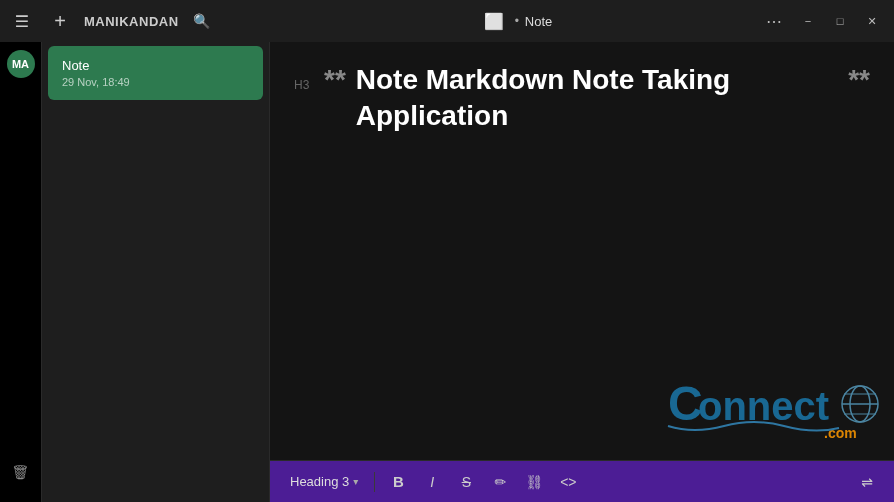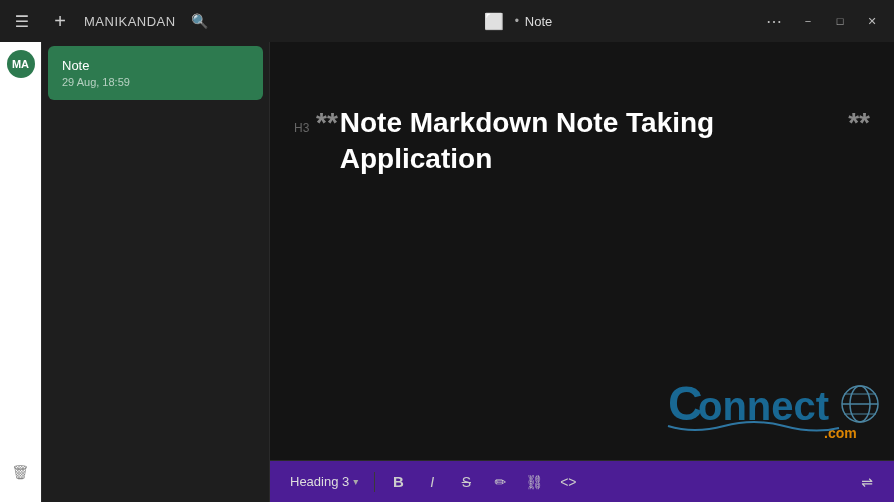--- a/index.html
+++ b/index.html
@@ -53,21 +53,21 @@
       color: #ccc;
       font-size: 14px;
       background: transparent;
       border: none;
     }
     .hamburger-icon { font-size: 16px; }
     .plus-icon { font-size: 20px; font-weight: 300; }
     .username-label {
       color: #ccc;
       font-size: 13px;
-      font-weight: 400;
+      font-weight: 700;
       letter-spacing: 0.5px;
     }
     .search-icon { font-size: 14px; }
     .layout-icon { font-size: 16px; }
     .dot-bullet { color: #aaa; font-size: 12px; }
     .note-title-header { color: #ddd; font-size: 13px; }
     .window-controls {
       display: flex;
       gap: 4px;
     }
@@ -89,21 +89,21 @@
     
     .main-layout {
       display: flex;
       flex: 1;
       overflow: hidden;
     }
 
     
     .sidebar-narrow {
       width: 42px;
-      background: #ffffff;
+      background: #000000;
       display: flex;
       flex-direction: column;
       align-items: center;
       padding: 8px 0;
       flex-shrink: 0;
       border-right: 1px solid #2a2a2a;
       gap: 39px;
     }
     .avatar {
       width: 28px;
@@ -166,22 +166,21 @@
     }
     .editor-content {
       flex: 1;
       padding: 20px 24px;
       overflow-y: auto;
       position: relative;
     }
     .editor-line {
       display: flex;
       align-items: baseline;
-      gap: 2px;
-      margin-top: 43px;
+      gap: 10px;
     }
     .h3-label {
       color: #666;
       font-size: 12px;
       font-weight: 500;
       min-width: 20px;
       flex-shrink: 0;
     }
     .editor-heading {
       color: #ffffff;
@@ -304,21 +303,21 @@
     <div class="sidebar-narrow-bottom">
       <button class="icon-btn">
         <span class="trash-icon">🗑</span>
       </button>
     </div>
   </div>
 
   <div class="notes-list">
     <div class="note-item active">
       <div class="note-item-title">Note</div>
-      <div class="note-item-date">29 Aug, 18:59</div>
+      <div class="note-item-date">29 Nov, 18:49</div>
     </div>
   </div>
 
   <div class="editor-area">
     <div class="editor-content">
       <div class="editor-line">
         <span class="h3-label">H3</span>
         <span class="markdown-asterisks">**</span>
         <span class="editor-heading">Note Markdown Note Taking Application</span>
         <span class="markdown-asterisks">**</span>

